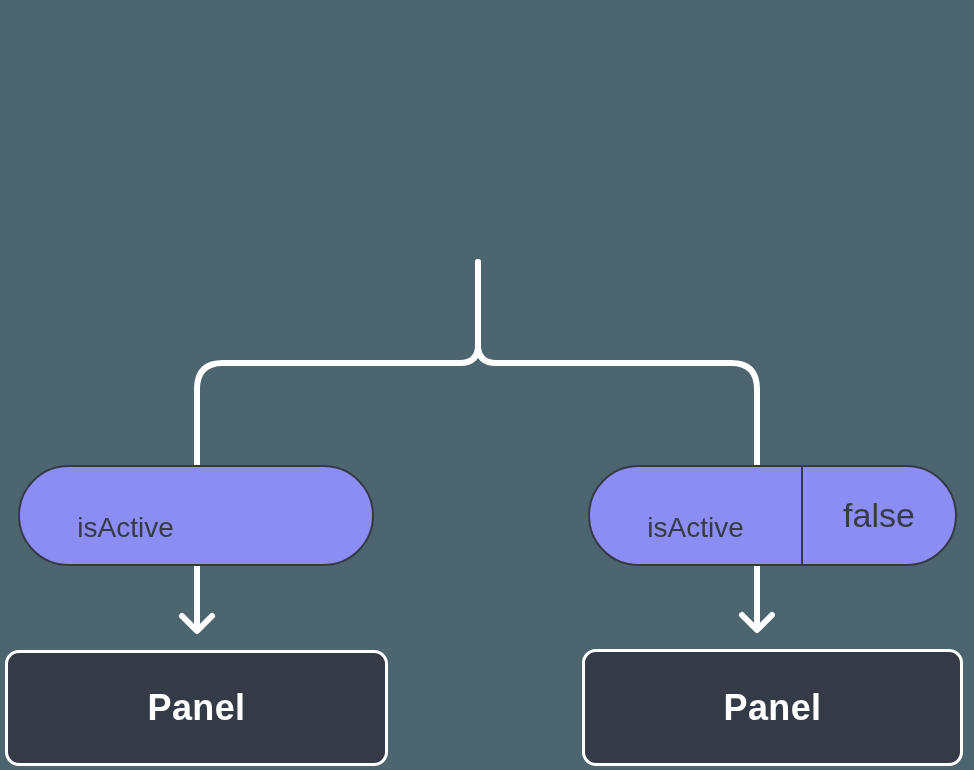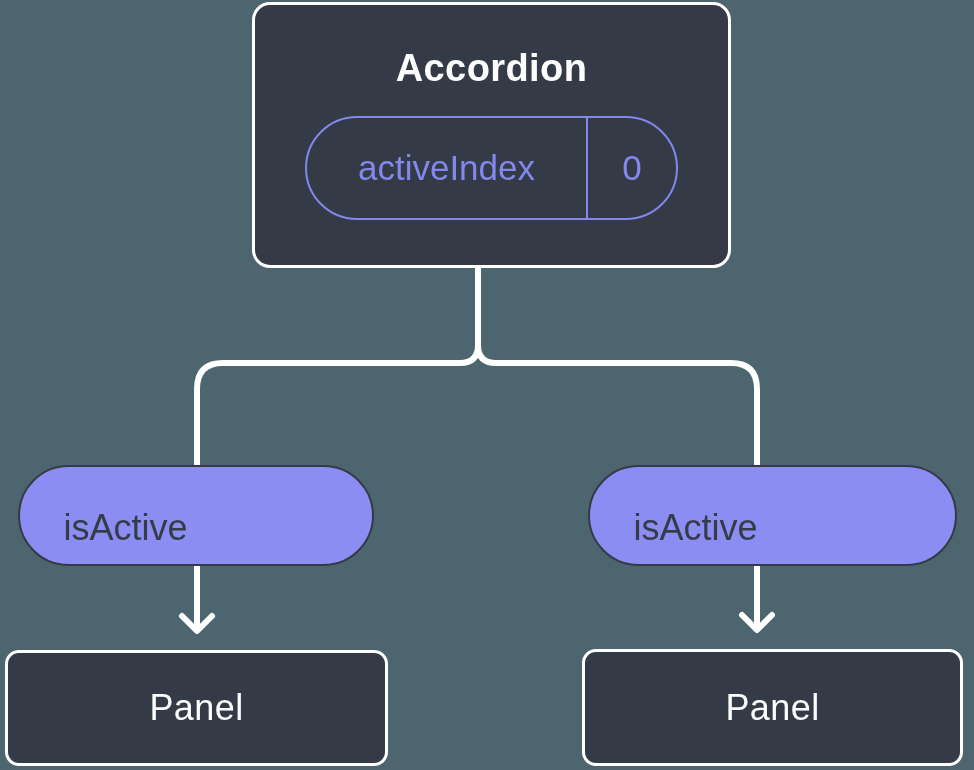--- a/index.html
+++ b/index.html
@@ -71,70 +71,64 @@
     border: 2.5px solid #343b46;
     border-radius: 51px;
     display: flex;
     color: #363c47;
   }
   .pill-true  { left: 18px;  top: 465px; width: 356px; }
   .pill-false { left: 588px; top: 465px; width: 369px; }
   .state-name {
     width: 211px;
     display: flex; align-items: center; justify-content: center;
-    font-size: 36px;
+    font-size: 28px;
     margin-top: 24px;
   }
   .state-value {
     flex: 1;
     border-left: 2px solid #343b46;
     display: flex; align-items: center; justify-content: center;
     font-size: 34px;
   }
   
   .panel-node {
     position: absolute;
     box-sizing: border-box;
     background: #343b46;
     border: 3px solid #ffffff;
     border-radius: 14px;
     display: flex; align-items: center; justify-content: center;
     color: #fdfdfe;
     font-size: 36px;
-    font-weight: 400;
+    font-weight: 700;
     letter-spacing: 0.4px;
   }
   .panel-left  { left: 5px;   top: 650px; width: 383px; height: 116px; }
   .panel-right { left: 582px; top: 649px; width: 381px; height: 117px; }
 </style>
 </head>
 <body>
 
 <div class="canvas">
 
   <svg class="connectors" width="974" height="770" viewBox="0 0 974 770">
     <path d="M 478 262 V 345 Q 478 363 460 363 H 223 Q 197 363 197 389 V 629"></path>
     <path d="M 182 616 L 197 631 L 212 616"></path>
     <path d="M 478 262 V 345 Q 478 363 496 363 H 731 Q 757 363 757 389 V 628"></path>
     <path d="M 742 615 L 757 630 L 772 615"></path>
   </svg>
 
-  <div class="root-node">
-    <div class="root-title">Accordion</div>
-    <div class="prop-pill">
-      <span class="prop-name">activeIndex</span>
-      <span class="prop-value">0</span>
-    </div>
-  </div>
 
   <div class="state-pill pill-true">
     <span class="state-name">isActive</span>
   </div>
 
   <div class="state-pill pill-false">
     <span class="state-name">isActive</span>
+    <span class="state-value">false</span>
   </div>
 
   <div class="panel-node panel-left">Panel</div>
 
   <div class="panel-node panel-right">Panel</div>
 
 </div>
 
 </body></html>

